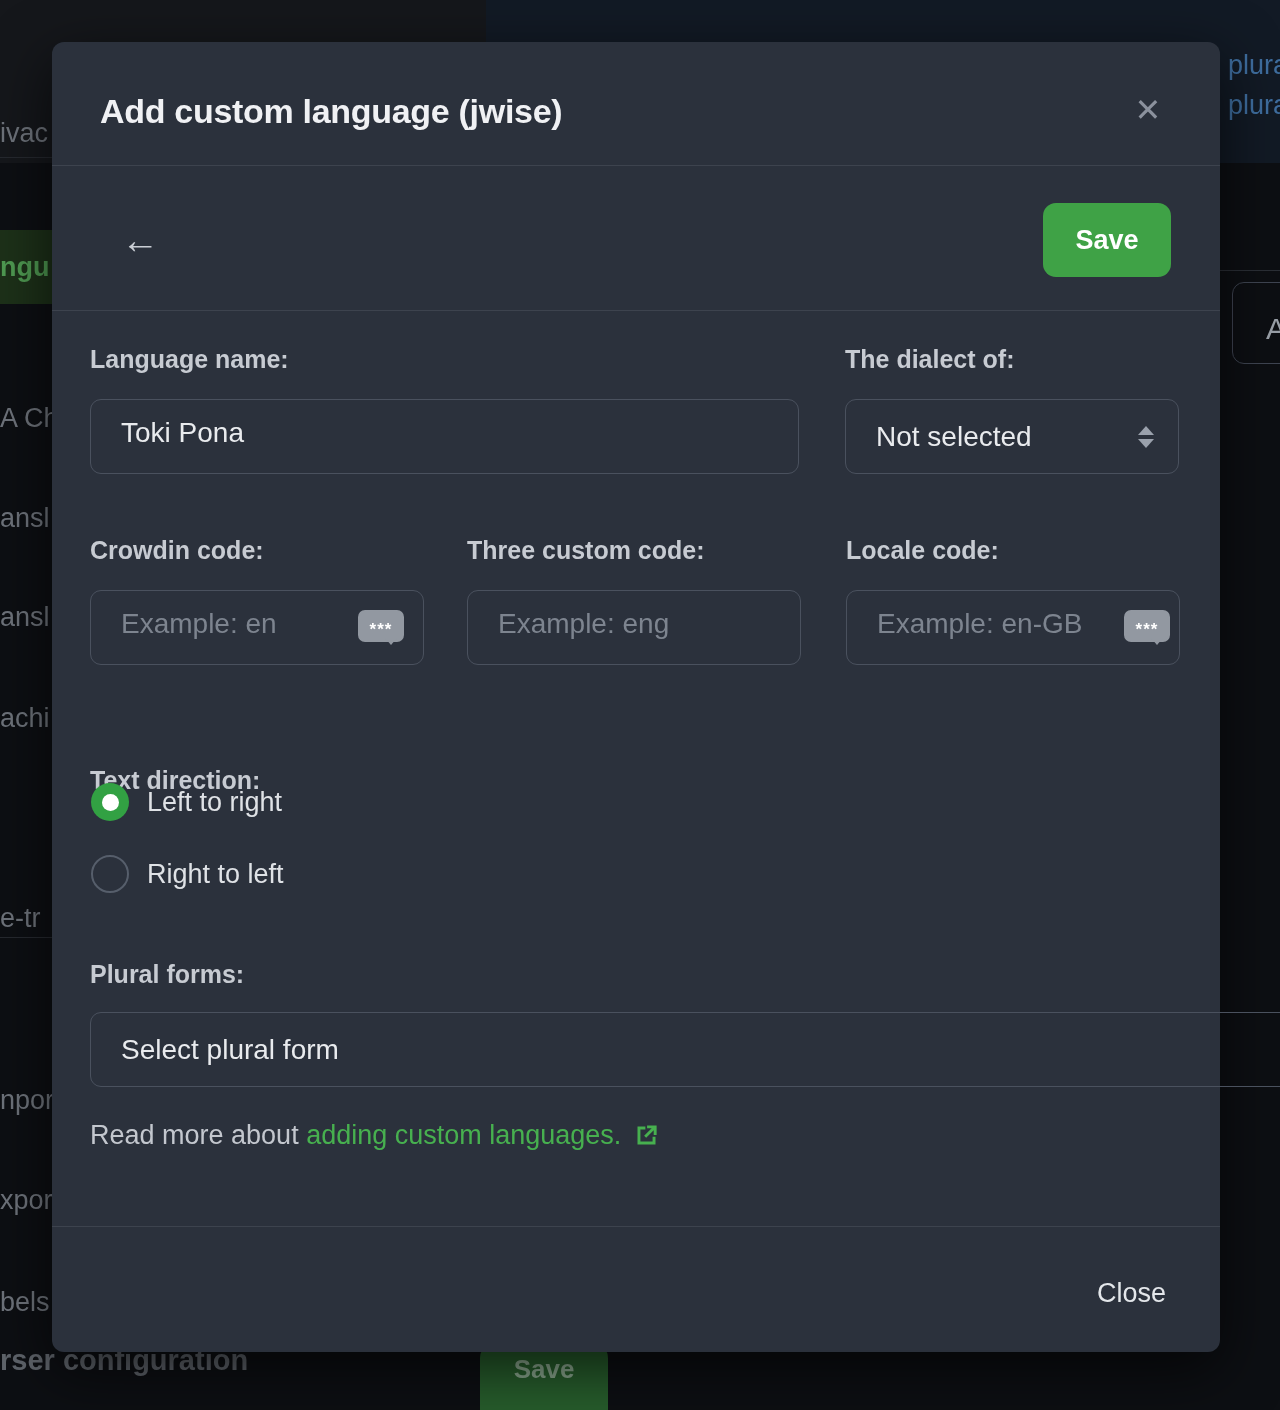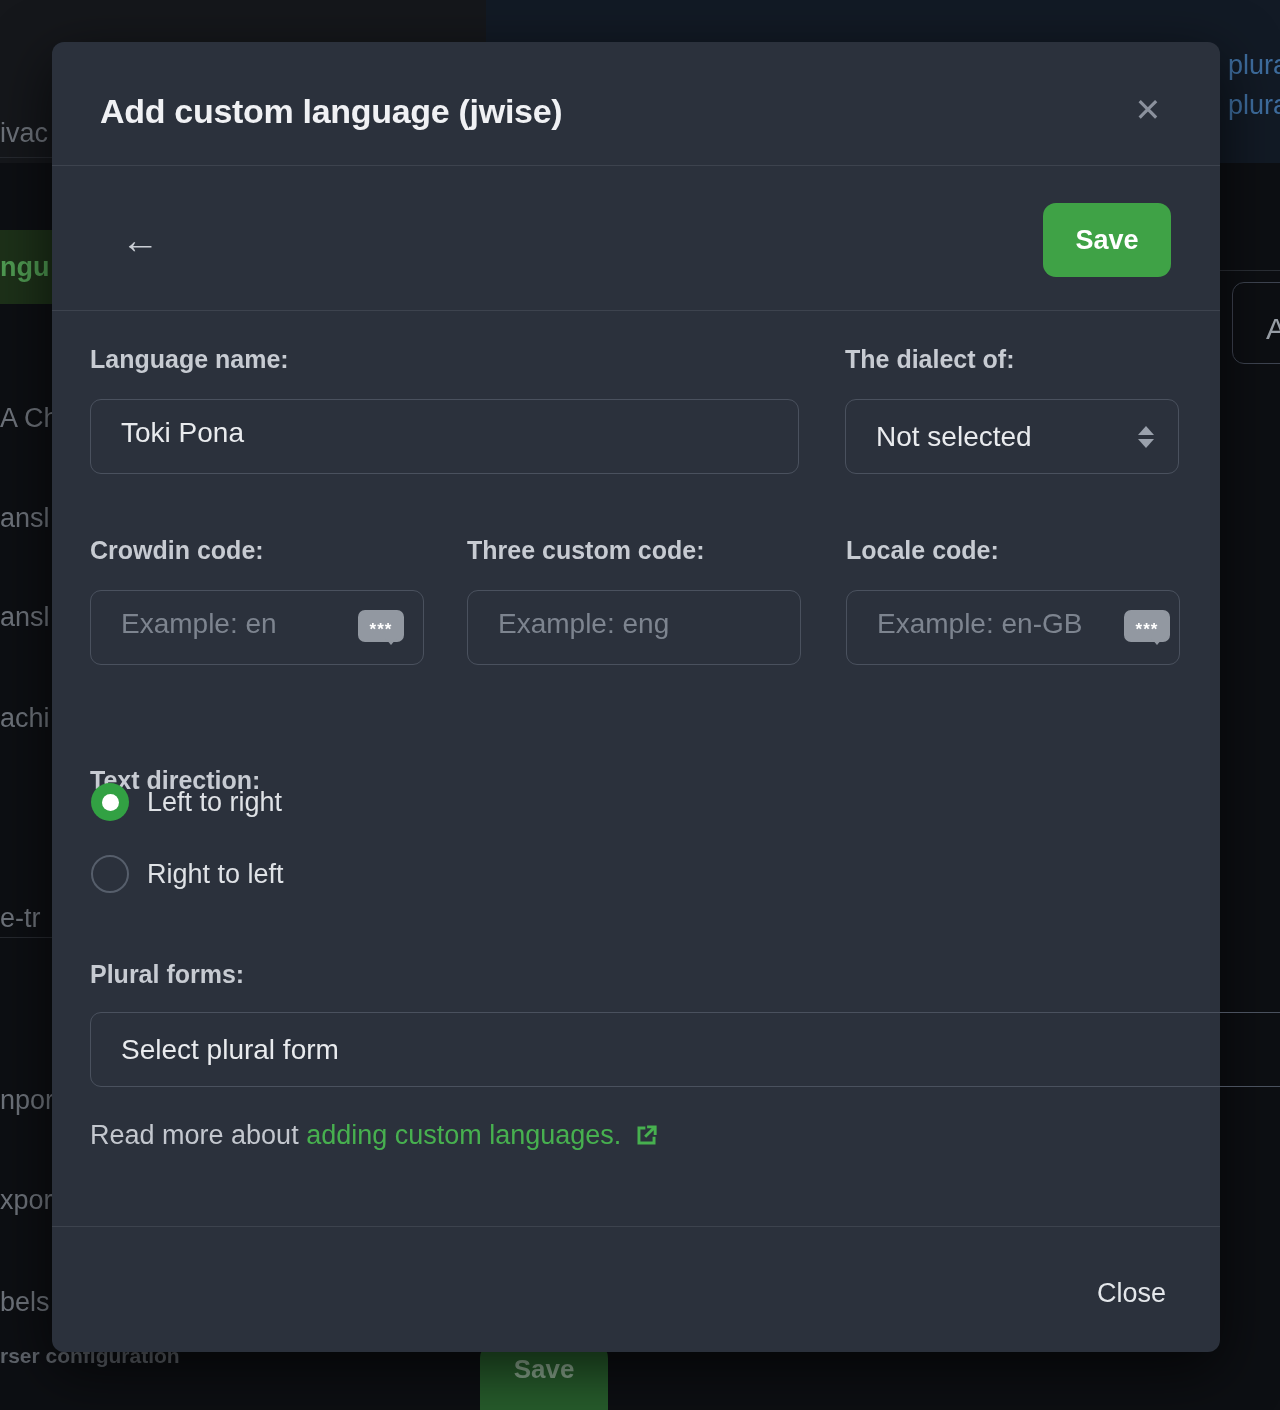--- a/index.html
+++ b/index.html
@@ -14,21 +14,21 @@
   .bg-topleft{position:absolute;left:0;top:0;width:486px;height:163px;background:#15171b;}
   .bg-topright-panel{position:absolute;left:486px;top:0;width:794px;height:163px;background:#121a25;}
   .bg-plural{position:absolute;left:1228px;width:80px;color:#3e6d9e;font-size:27px;white-space:nowrap;}
   .bg-right-divider{position:absolute;left:1220px;top:270px;width:60px;height:1px;background:#2b2f36;}
   .bg-right-box{position:absolute;left:1232px;top:282px;width:120px;height:80px;border:1px solid #3f4552;border-radius:12px;}
   .bg-right-letter{position:absolute;left:1266px;top:312px;color:#9aa0a8;font-size:30px;}
   .bg-left-frag{position:absolute;left:0;color:#6e737b;font-size:27px;white-space:nowrap;margin-top:42px;}
   .bg-left-divider{position:absolute;left:0;width:60px;height:1px;background:#26292f;}
   .bg-green-item{position:absolute;left:0;top:230px;width:62px;height:74px;background:#1d3119;}
   .bg-green-text{position:absolute;left:0;top:252px;color:#4f9a52;font-size:27px;font-weight:700;white-space:nowrap;}
-  .bg-bottom-text{position:absolute;left:0;top:1344px;color:#5f646b;font-size:21px;font-weight:700;white-space:nowrap;}
+  .bg-bottom-text{position:absolute;left:0;top:1344px;color:#5f646b;font-size:29px;font-weight:700;white-space:nowrap;}
   .bg-bottom-save{
     position:absolute;left:480px;top:1344px;width:128px;height:80px;border-radius:14px;
     background:#275d2c;color:#8ba88f;font-size:26px;font-weight:700;
     display:flex;justify-content:center;align-items:flex-start;padding-top:0;
   }
   .bg-bottom-save span{margin-top:10px;}
   
   .modal{
     position:absolute;left:52px;top:42px;width:1168px;height:1310px;z-index:10;
     background:#2b313c;border-radius:12px;

